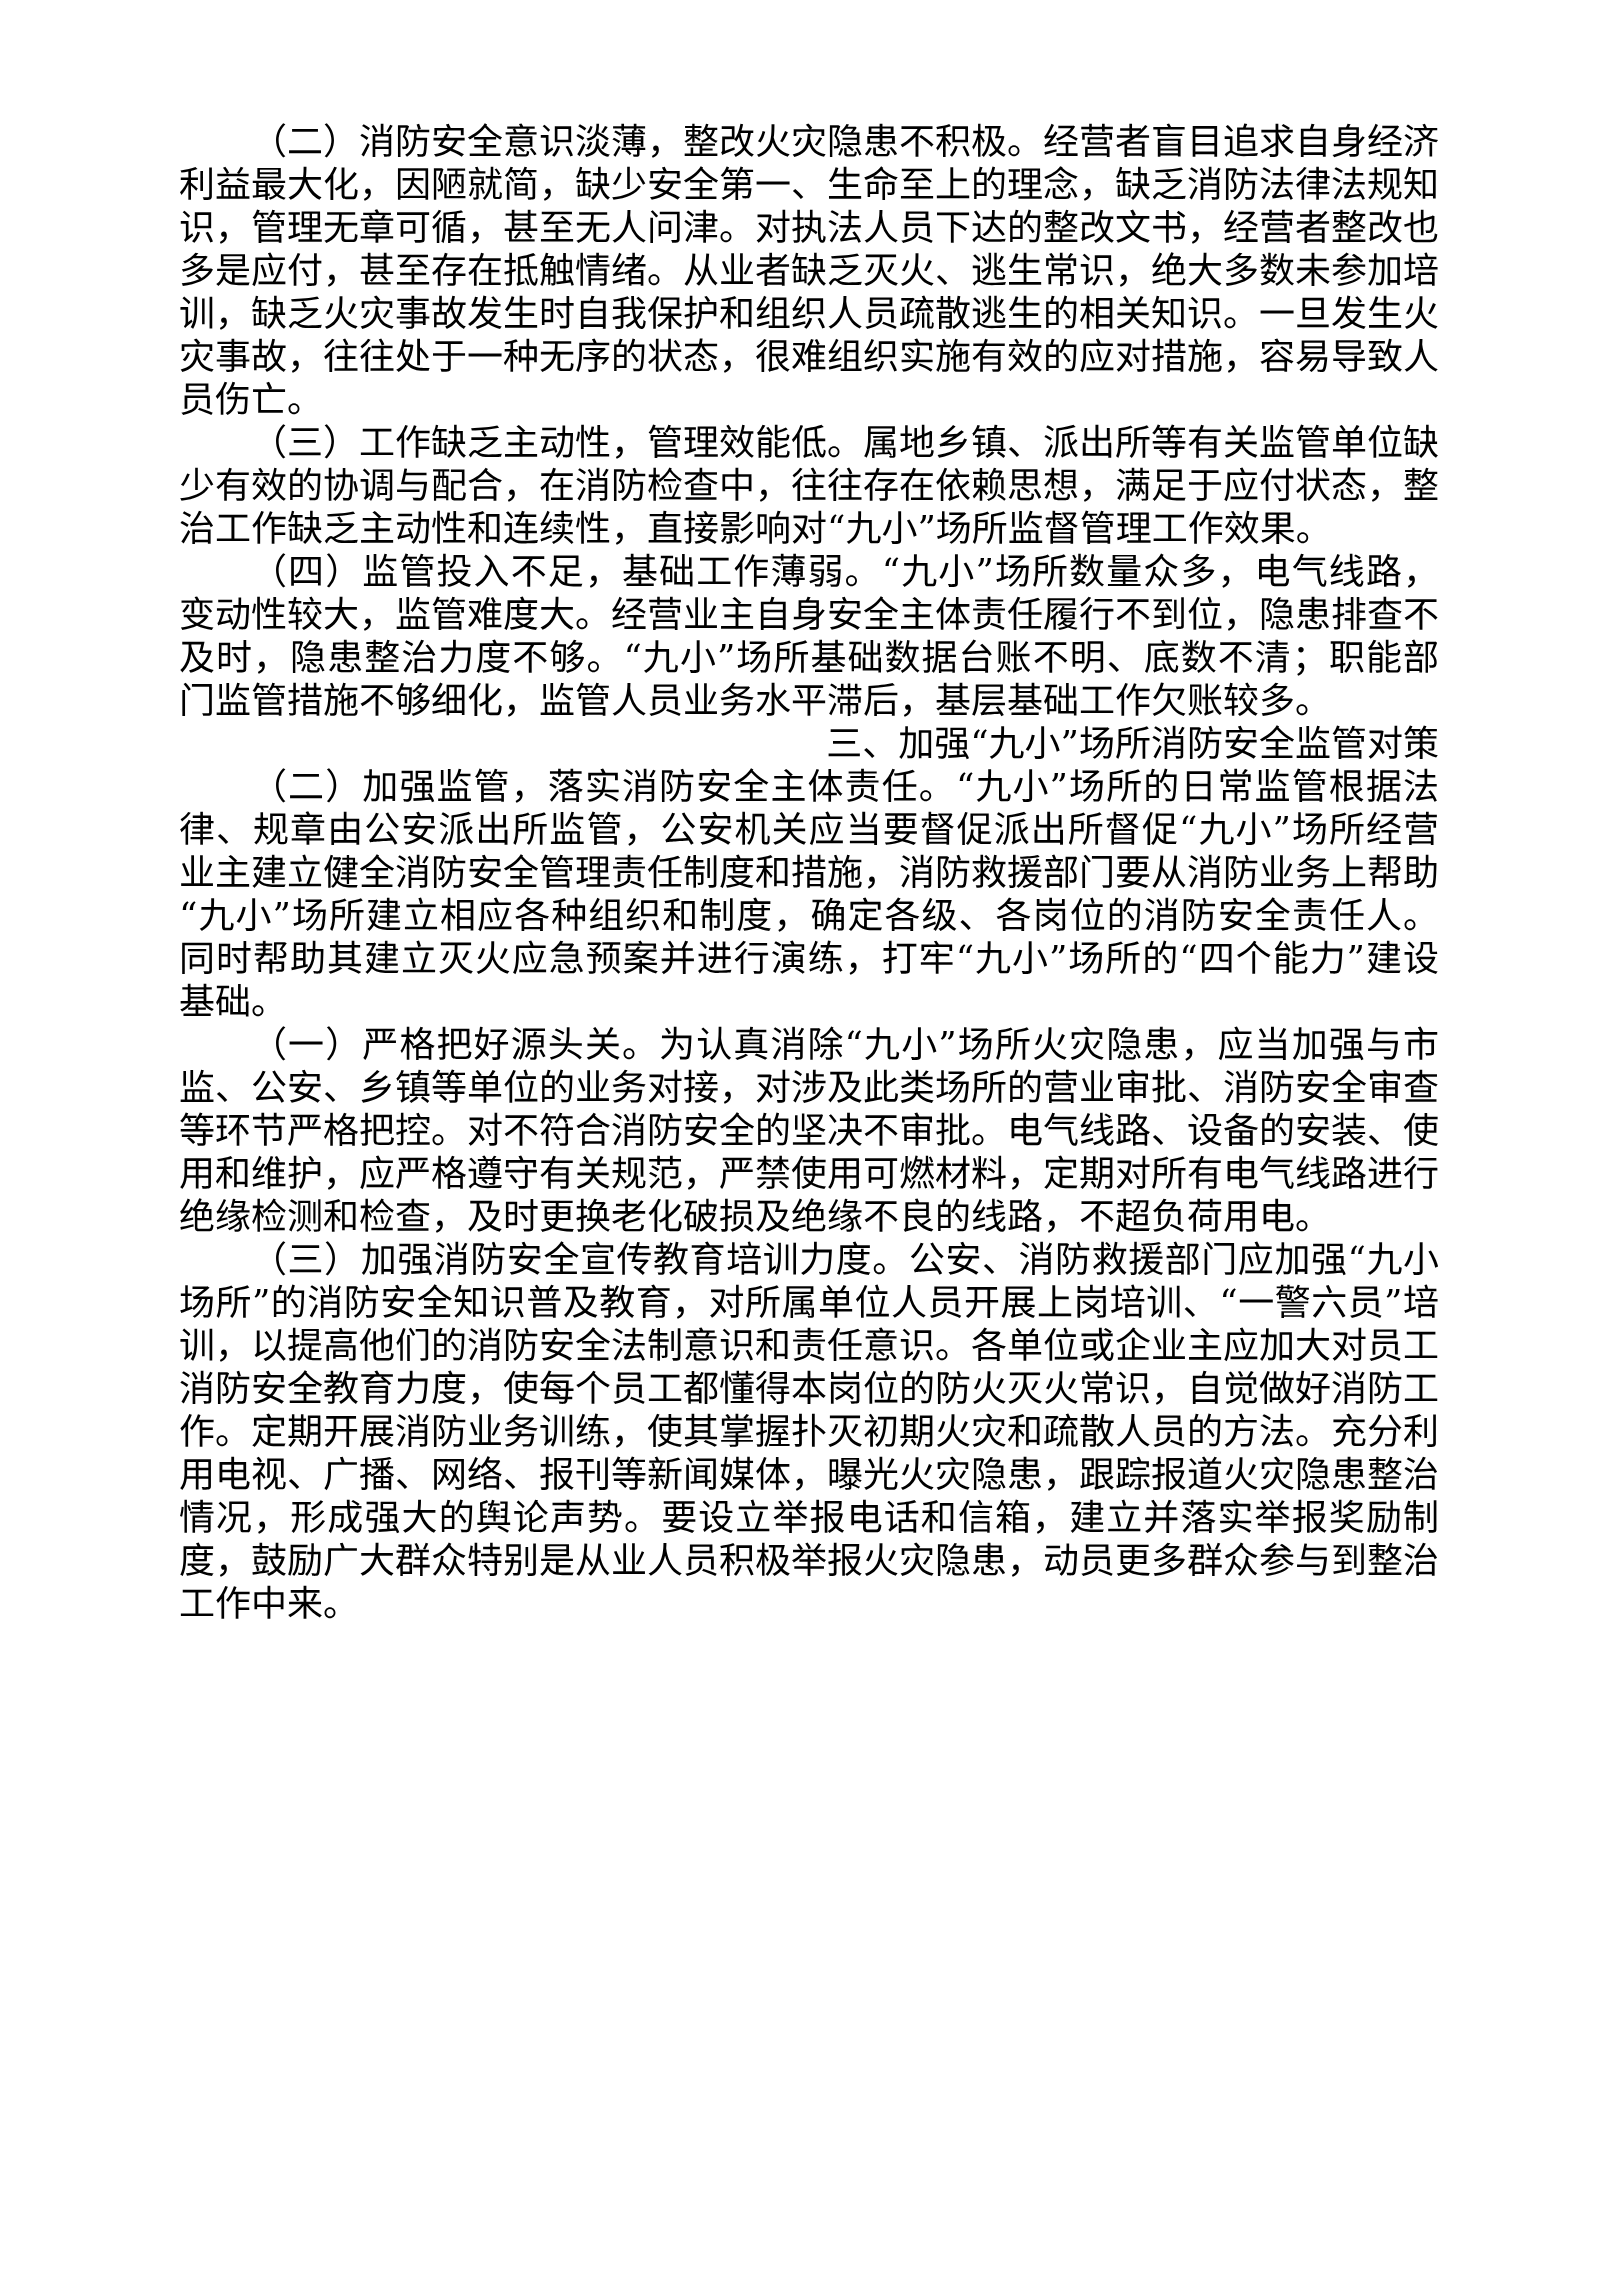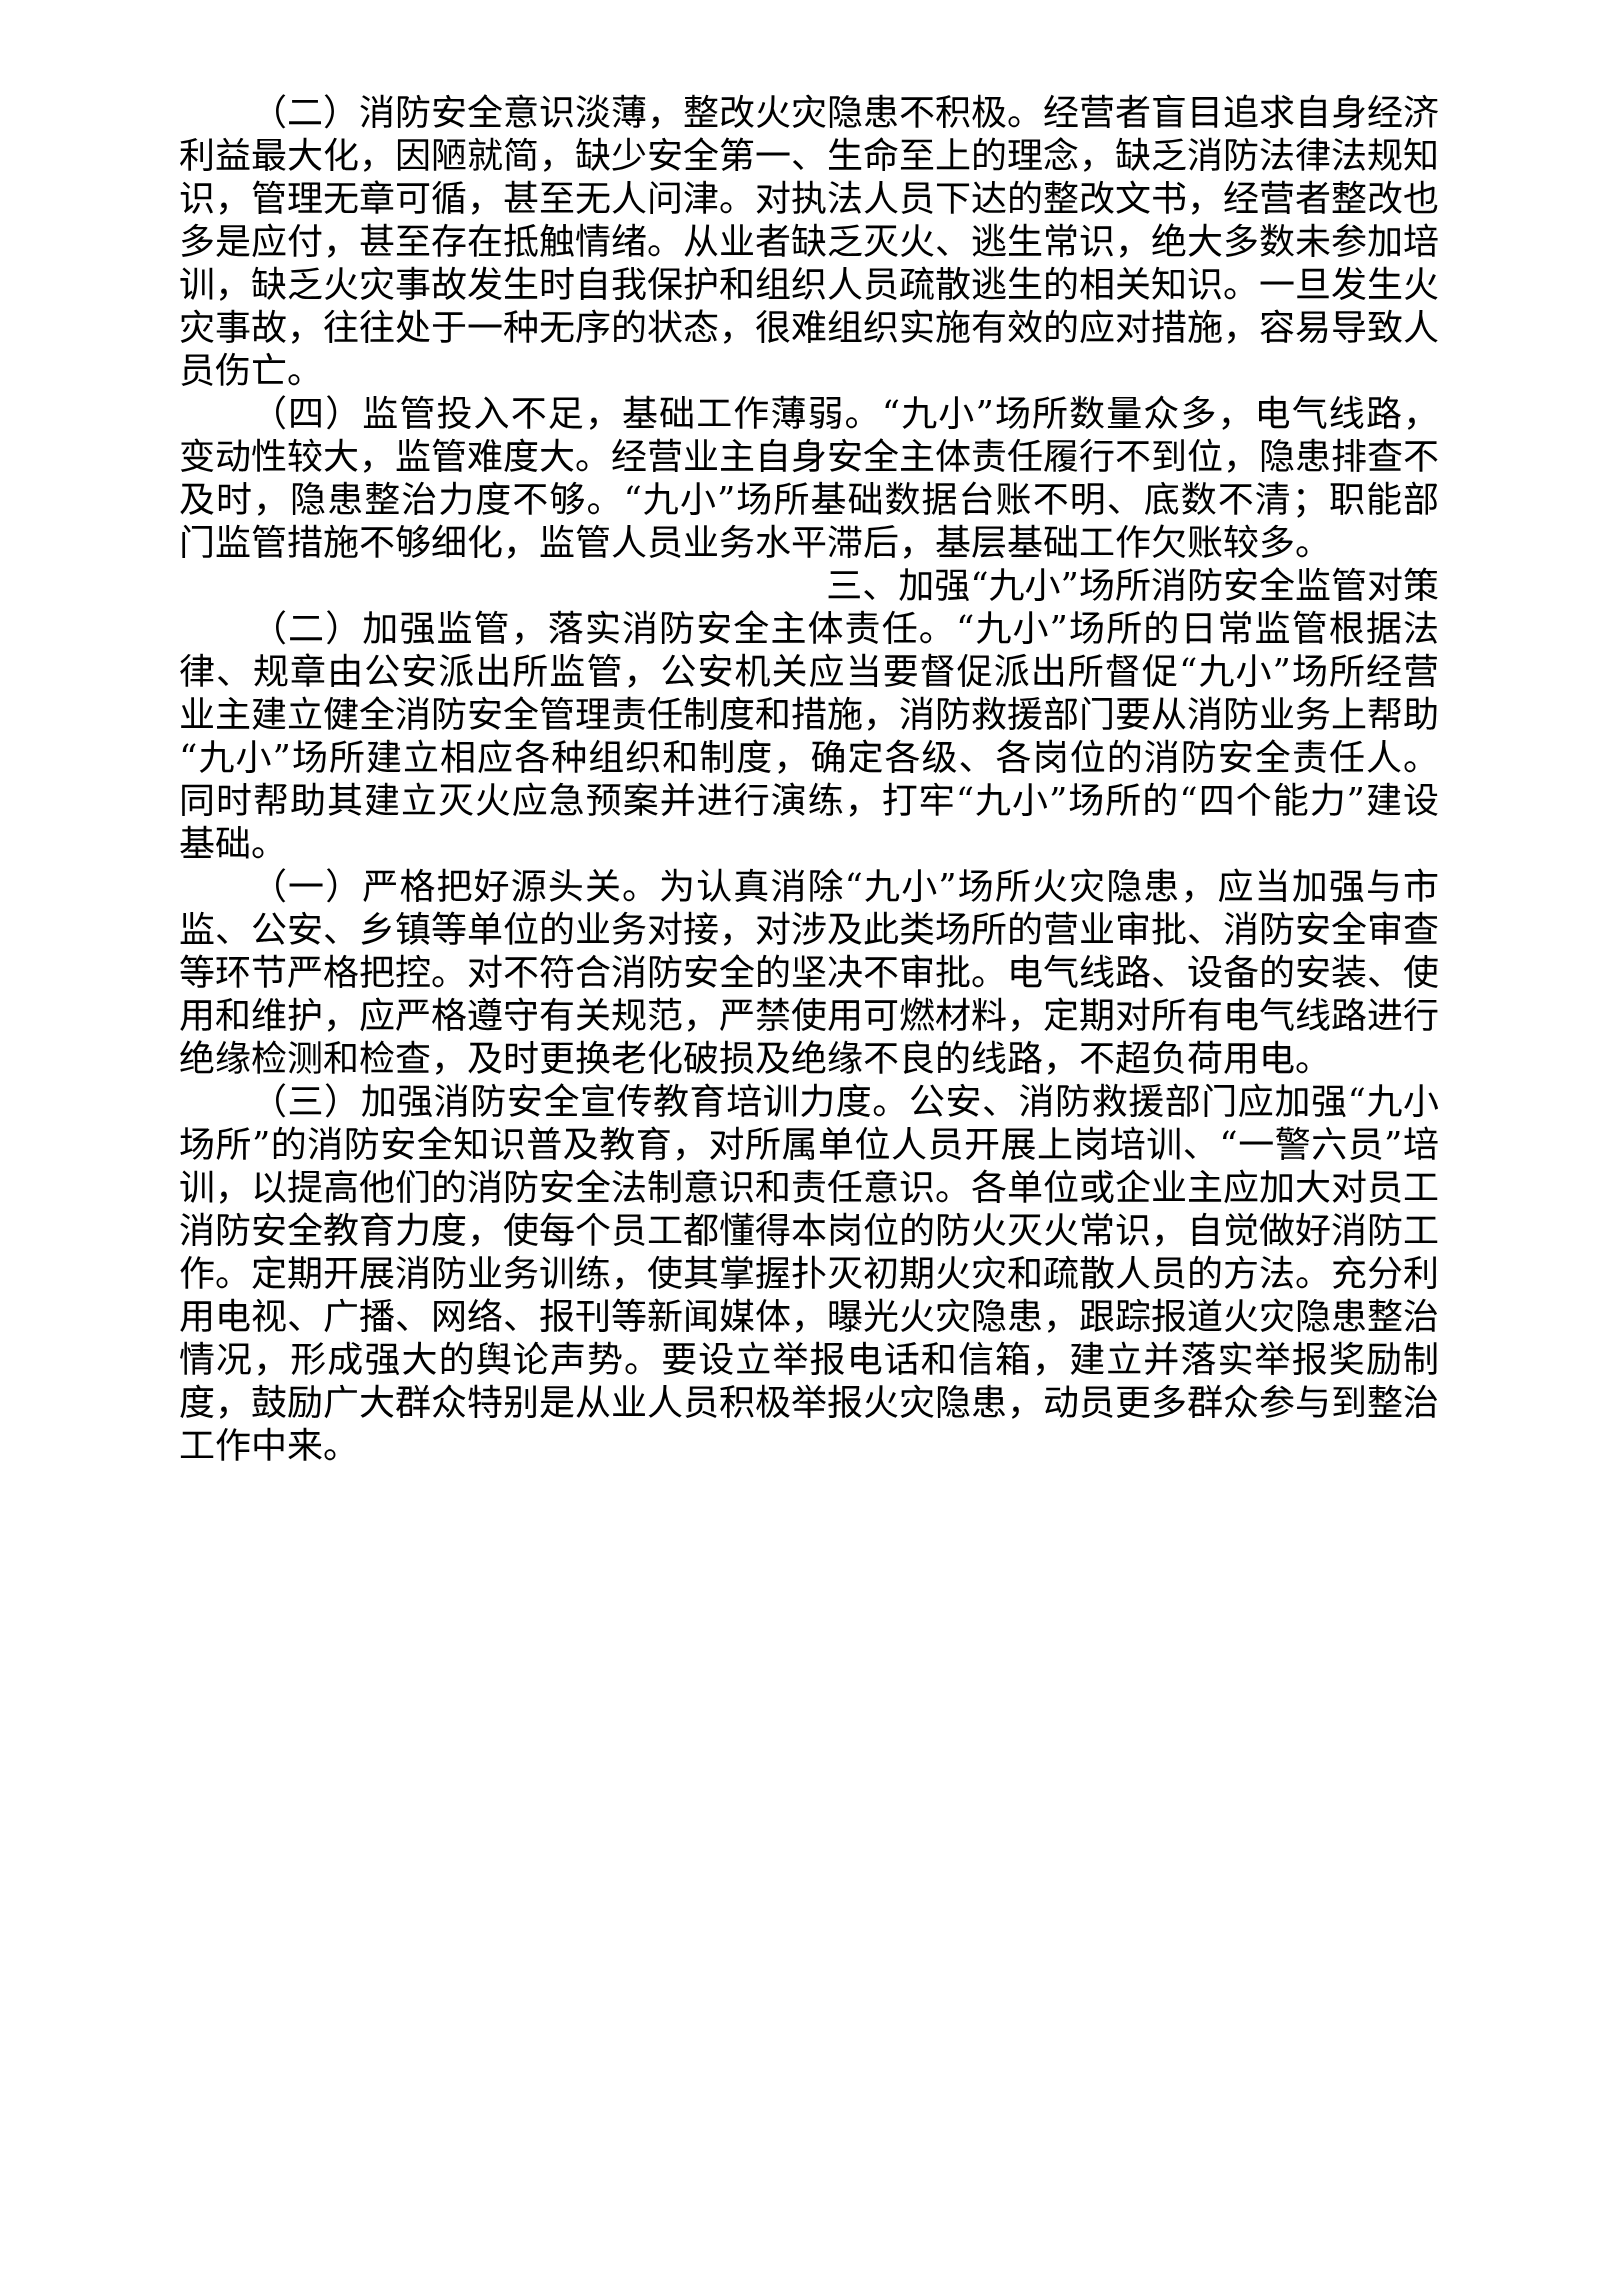--- a/index.html
+++ b/index.html
@@ -6,21 +6,21 @@
     margin: 0;
     padding: 0;
     background: #ffffff;
   }
   .page {
     position: relative;
     width: 1621px;
     height: 2293px;
     background: #ffffff;
     box-sizing: border-box;
-    padding: 91px 182px 0 179px;
+    padding: 120px 182px 0 179px;
     overflow: hidden;
   }
   .content {
     width: 100%;
   }
   .para {
     margin: 0;
     font-family: "DejaVu Serif", "Liberation Serif", serif;
     font-size: 36px;
     line-height: 43px;
@@ -34,20 +34,21 @@
   .para.heading {
     text-align: right;
   }
 </style>
 </head>
 <body>
 
 <div class="page">
   <div class="content">
     <p class="para">（二）消防安全意识淡薄，整改火灾隐患不积极。经营者盲目追求自身经济利益最大化，因陋就简，缺少安全第一、生命至上的理念，缺乏消防法律法规知识，管理无章可循，甚至无人问津。对执法人员下达的整改文书，经营者整改也多是应付，甚至存在抵触情绪。从业者缺乏灭火、逃生常识，绝大多数未参加培训，缺乏火灾事故发生时自我保护和组织人员疏散逃生的相关知识。一旦发生火灾事故，往往处于一种无序的状态，很难组织实施有效的应对措施，容易导致人员伤亡。</p>
+    <p class="para">（三）工作缺乏主动性，管理效能低。属地乡镇、派出所等有关监管单位缺少有效的协调与配合，在消防检查中，往往存在依赖思想，满足于应付状态，整治工作缺乏主动性和连续性，直接影响对“九小”场所监督管理工作效果。</p>
     <p class="para">（四）监管投入不足，基础工作薄弱。“九小”场所数量众多，电气线路，变动性较大，监管难度大。经营业主自身安全主体责任履行不到位，隐患排查不及时，隐患整治力度不够。“九小”场所基础数据台账不明、底数不清；职能部门监管措施不够细化，监管人员业务水平滞后，基层基础工作欠账较多。</p>
     <p class="para heading">三、加强“九小”场所消防安全监管对策</p>
     <p class="para">（二）加强监管，落实消防安全主体责任。“九小”场所的日常监管根据法律、规章由公安派出所监管，公安机关应当要督促派出所督促“九小”场所经营业主建立健全消防安全管理责任制度和措施，消防救援部门要从消防业务上帮助“九小”场所建立相应各种组织和制度，确定各级、各岗位的消防安全责任人。同时帮助其建立灭火应急预案并进行演练，打牢“九小”场所的“四个能力”建设基础。</p>
     <p class="para">（一）严格把好源头关。为认真消除“九小”场所火灾隐患，应当加强与市监、公安、乡镇等单位的业务对接，对涉及此类场所的营业审批、消防安全审查等环节严格把控。对不符合消防安全的坚决不审批。电气线路、设备的安装、使用和维护，应严格遵守有关规范，严禁使用可燃材料，定期对所有电气线路进行绝缘检测和检查，及时更换老化破损及绝缘不良的线路，不超负荷用电。</p>
     <p class="para">（三）加强消防安全宣传教育培训力度。公安、消防救援部门应加强“九小场所”的消防安全知识普及教育，对所属单位人员开展上岗培训、“一警六员”培训，以提高他们的消防安全法制意识和责任意识。各单位或企业主应加大对员工消防安全教育力度，使每个员工都懂得本岗位的防火灭火常识，自觉做好消防工作。定期开展消防业务训练，使其掌握扑灭初期火灾和疏散人员的方法。充分利用电视、广播、网络、报刊等新闻媒体，曝光火灾隐患，跟踪报道火灾隐患整治情况，形成强大的舆论声势。要设立举报电话和信箱，建立并落实举报奖励制度，鼓励广大群众特别是从业人员积极举报火灾隐患，动员更多群众参与到整治工作中来。</p>
   </div>
 </div>
 
 
 </body></html>

